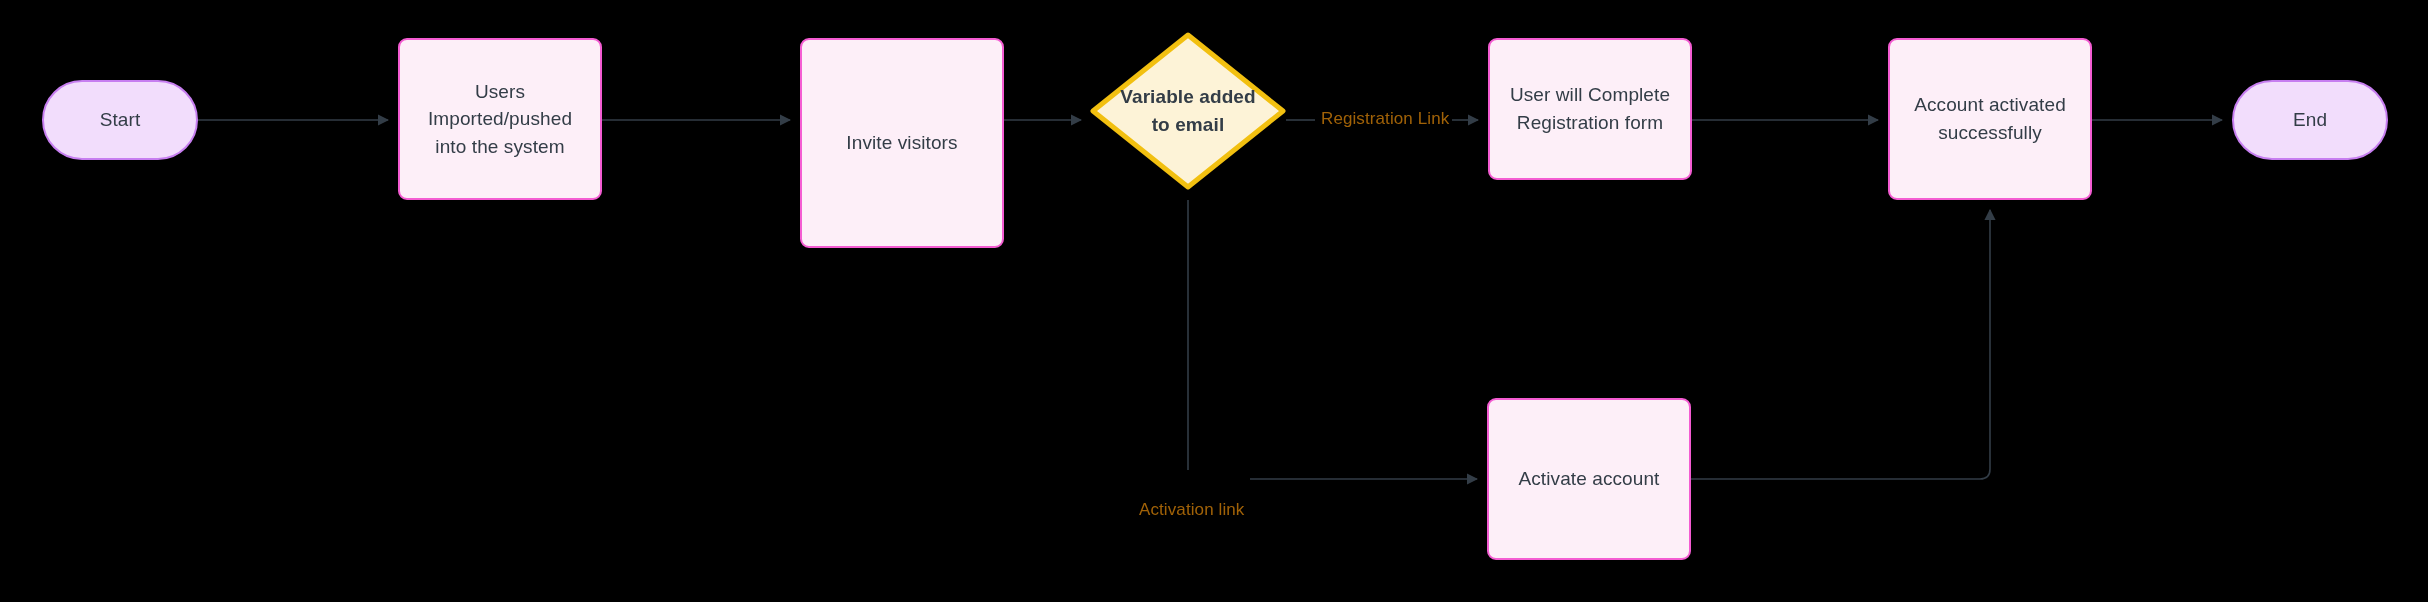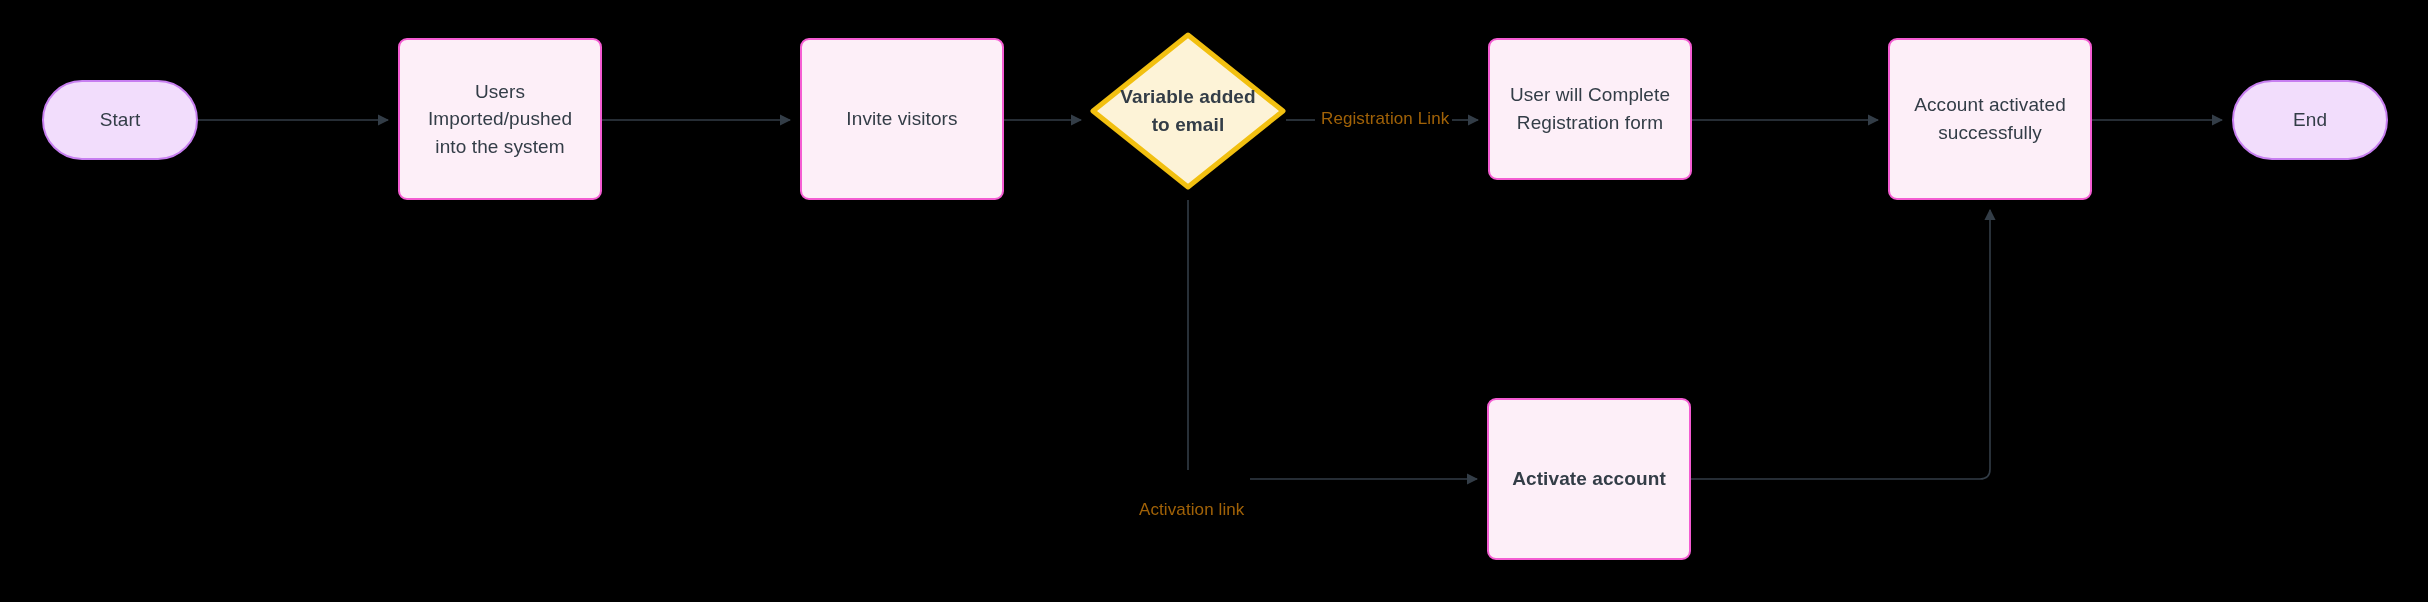--- a/index.html
+++ b/index.html
@@ -102,21 +102,21 @@
   </svg>
 
   <div class="node node-process" style="left:398px; top:38px; width:204px; height:162px;">
     <span style="width:160px;">Users Imported/pushed into the system</span>
   </div>
 
   <div class="node node-terminal" style="left:42px; top:80px; width:156px; height:80px;">
     <span>Start</span>
   </div>
 
-  <div class="node node-process" style="left:800px; top:38px; width:204px; height:162px;">
+  <div class="node node-process" style="left:800px; top:38px; width:204px; height:210px;">
     <span style="width:170px;">Invite visitors</span>
   </div>
 
   <div class="node node-decision" style="left:1090px; top:32px; width:196px; height:158px;font-weight:bold;">
     <svg class="diamond-shape" viewBox="0 0 196 158" preserveAspectRatio="none" xmlns="http://www.w3.org/2000/svg">
       <polygon points="98,3 193,79 98,155 3,79" fill="#fdf3d7" stroke="#f2c010" stroke-width="5" stroke-linejoin="round"></polygon>
     </svg>
     <span class="diamond-label">Variable added to email</span>
   </div>
 
@@ -126,21 +126,21 @@
 
   <div class="node node-process" style="left:1888px; top:38px; width:204px; height:162px;">
     <span style="width:180px;">Account activated successfully</span>
   </div>
 
   <div class="node node-terminal" style="left:2232px; top:80px; width:156px; height:80px;text-align:center;">
     <span>End</span>
   </div>
 
   <div class="node node-process" style="left:1487px; top:398px; width:204px; height:162px;">
-    <span style="width:180px;font-weight:bold;">Activate account</span>
+    <span style="width:180px;">Activate account</span>
   </div>
 
   <div class="edge-label" style="left:1318px; top:109px;">
     <span>Registration Link</span>
   </div>
 
   <div class="edge-label" style="left:1136px; top:468px;margin-top:32px;">
     <span>Activation link</span>
   </div>
 

